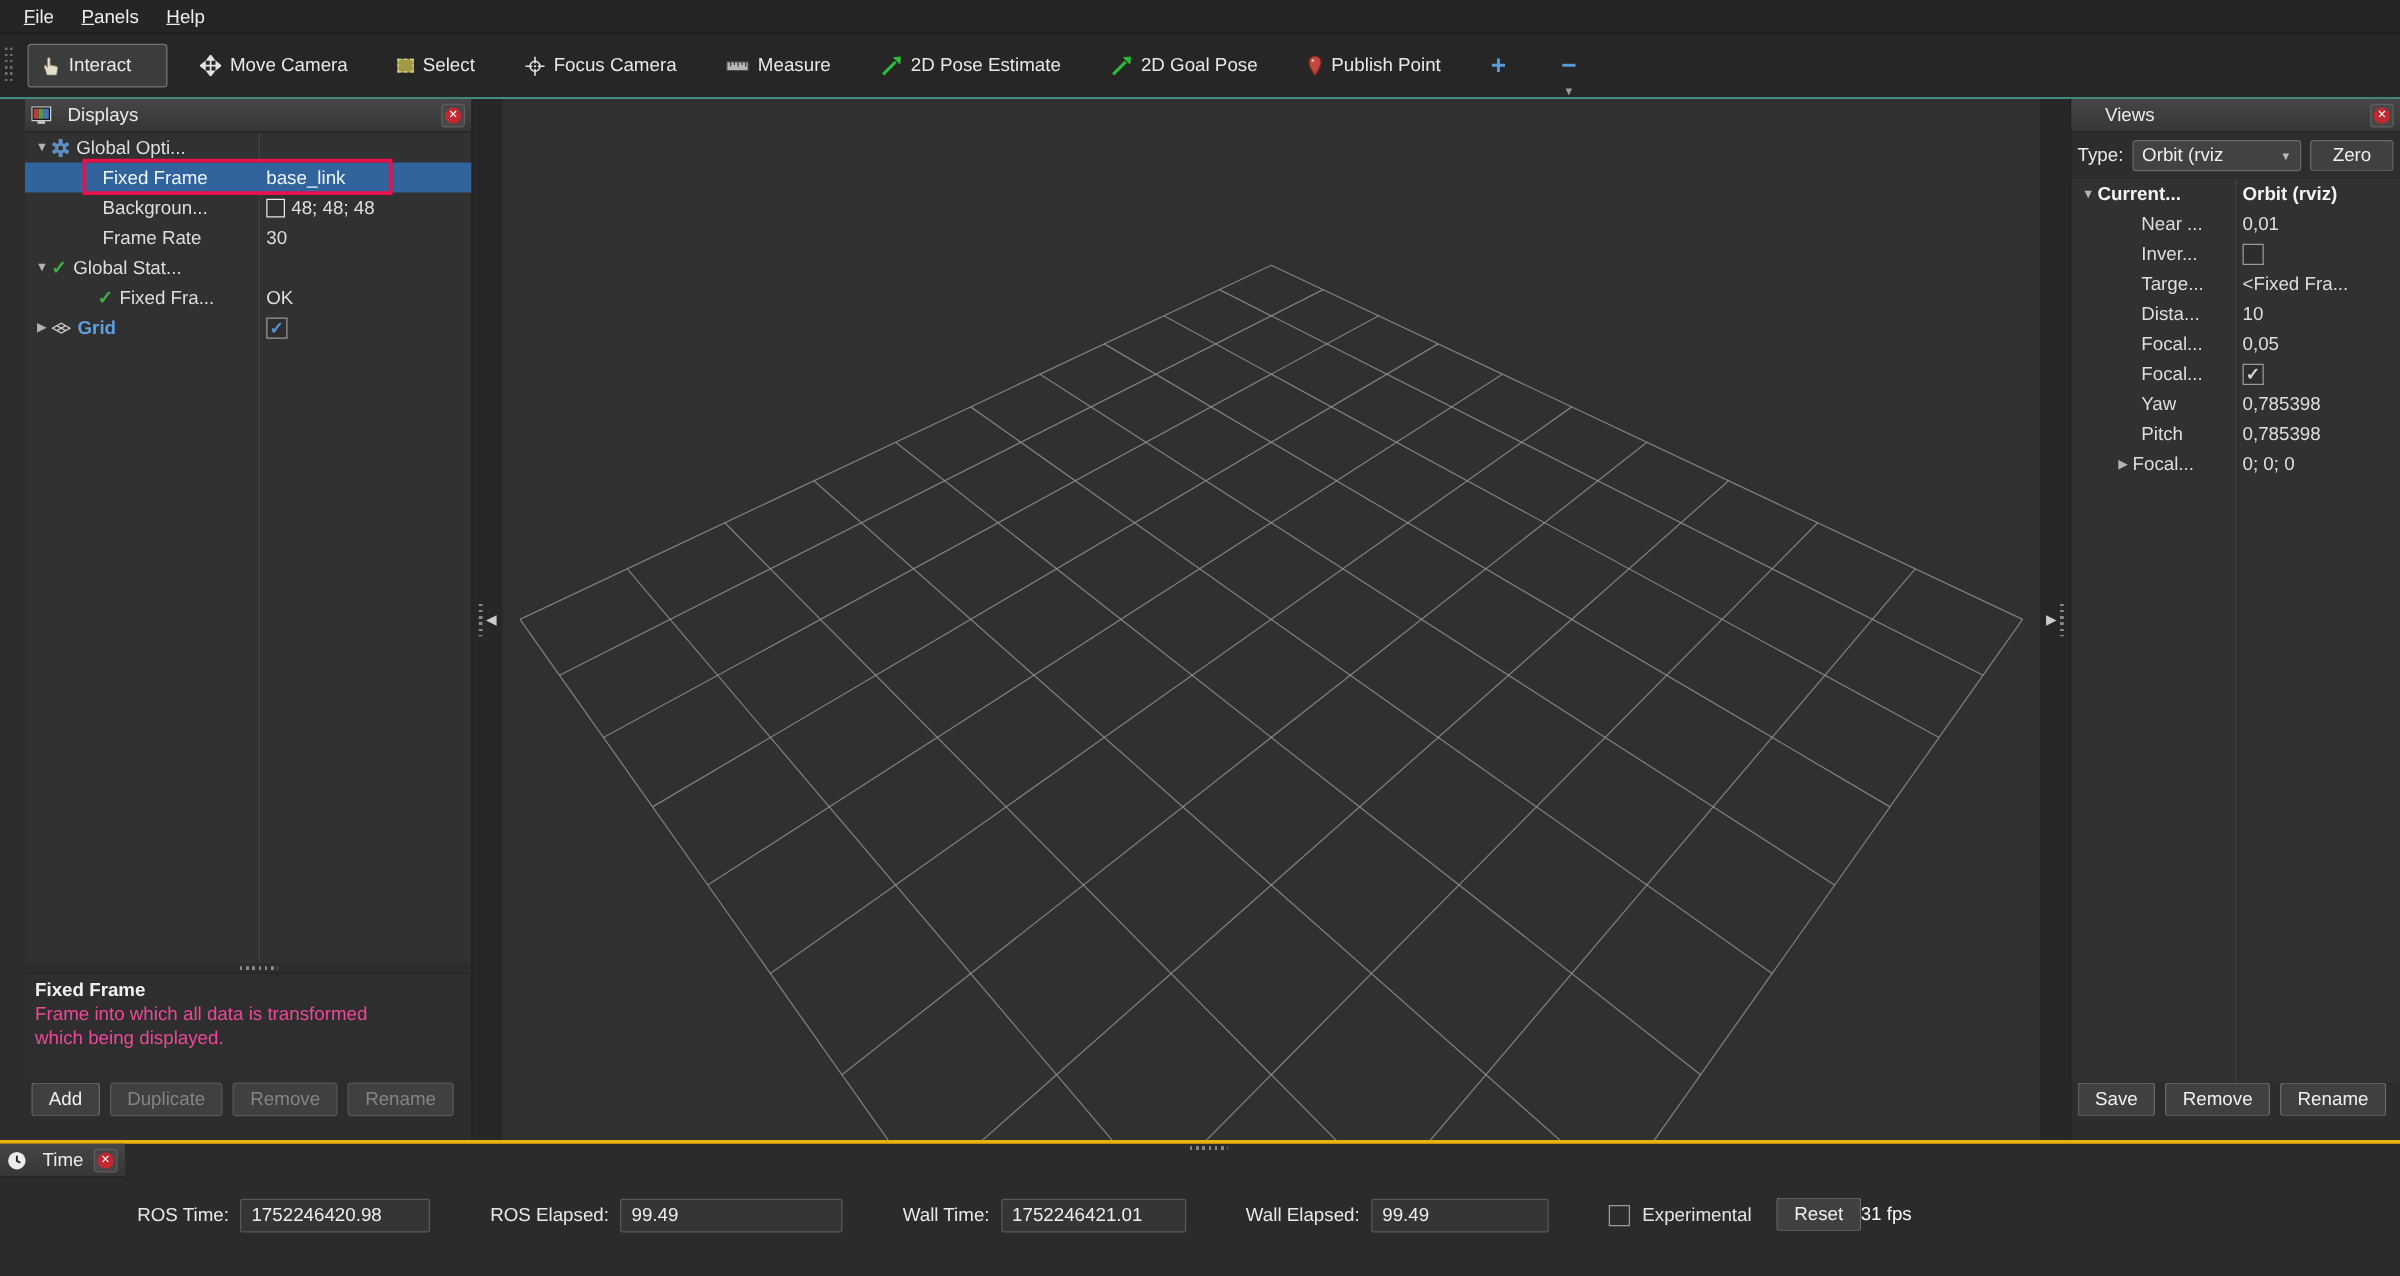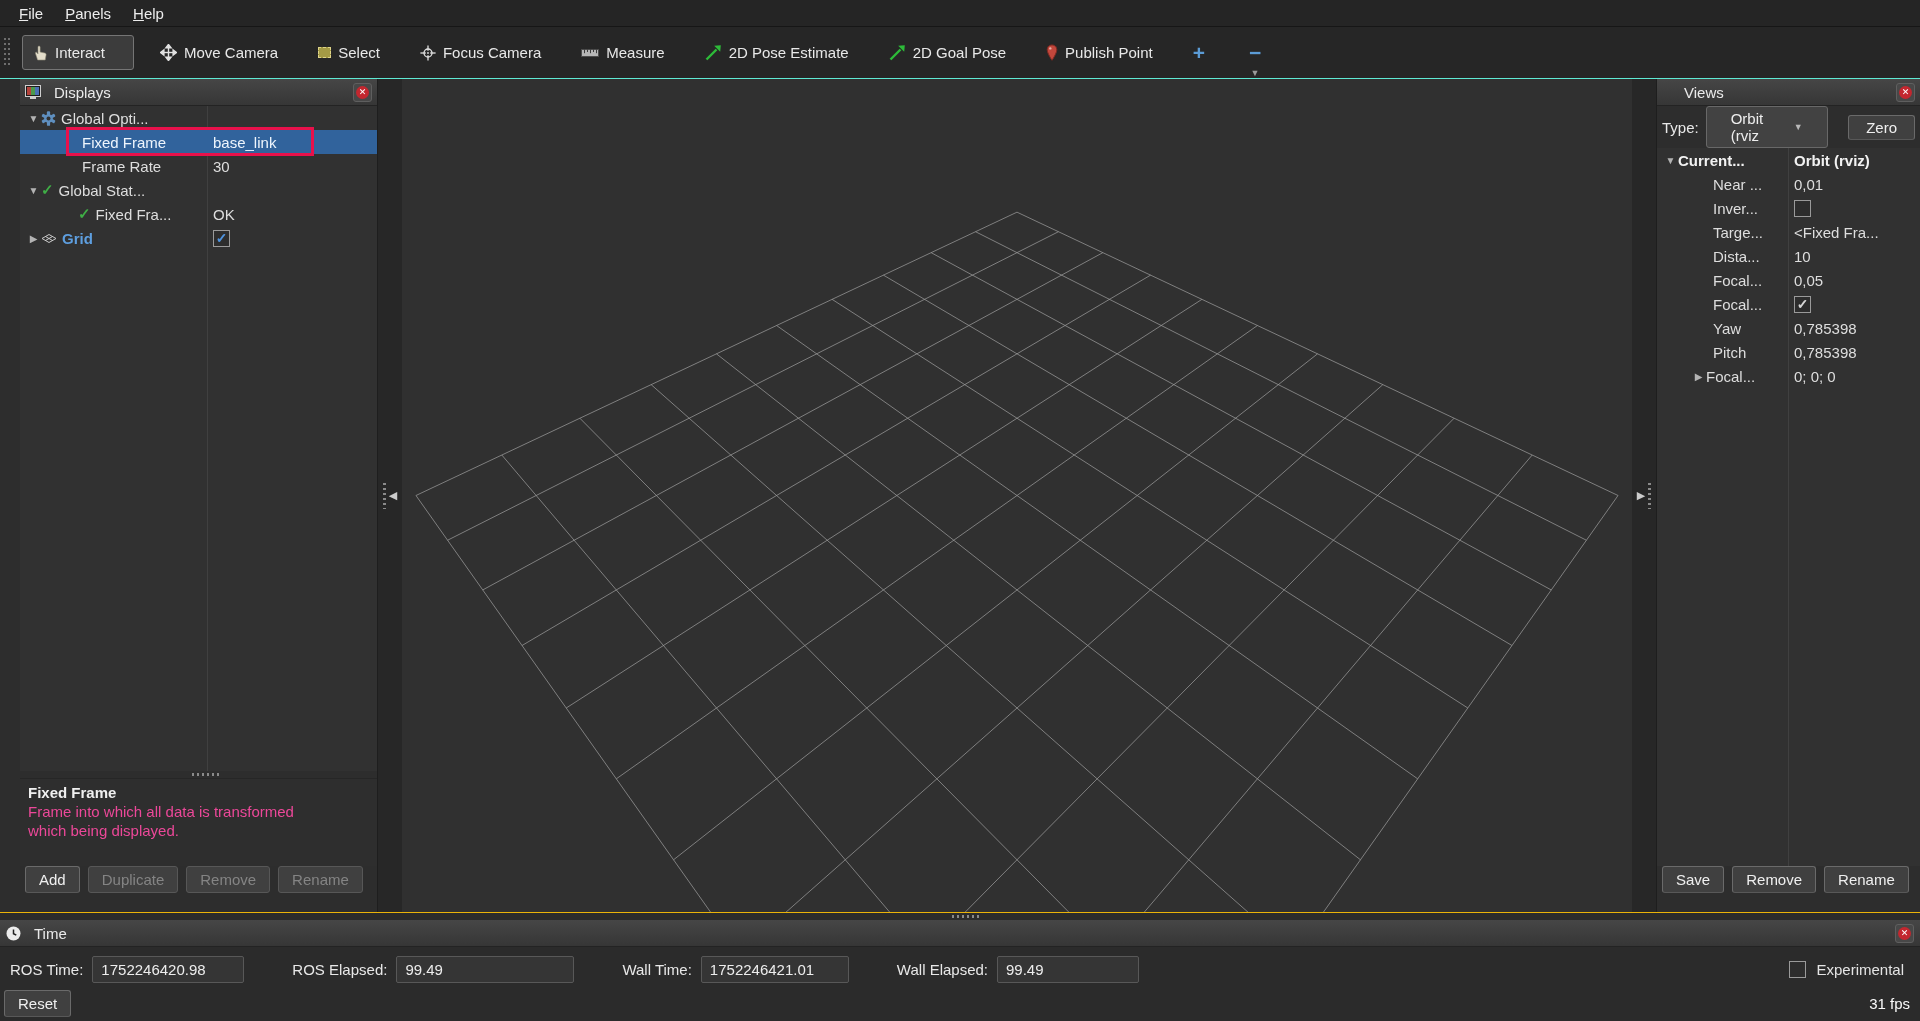--- a/index.html
+++ b/index.html
@@ -78,39 +78,39 @@
   .help-title { font-weight:bold; color:#f0f0f0; }
   .help-line { color:#ec4899; }
   .btnrow { flex:0 0 46px; display:flex; align-items:flex-start; gap:8px; padding:0 5px; background:#2d2d2d; }
   .btn { background:#404040; border:1px solid #6a6a6a; border-bottom-color:#585858;
     border-radius:3px; color:#efefef; font:inherit; padding:4px 13px; }
   .btn.disabled { color:#848484; border-color:#575757; }
 
   
   .typerow { flex:0 0 37px; display:flex; align-items:center; gap:7px; padding:0 5px; background:#2d2d2d; }
   .typerow .tlabel { color:#e8e8e8; }
-  .dropdown { width:122px; background:#424242; border:1px solid #686868; border-radius:3px;
-    padding:3px 24px; display:flex; align-items:center; justify-content:space-between; color:#eee; }
+  .dropdown { width:136px; background:#424242; border:1px solid #686868; border-radius:3px;
+    padding:3px 7px; display:flex; align-items:center; justify-content:space-between; color:#eee; }
   .dropdown .arrow { font-size:9px; color:#b9b9b9; margin-left:4px; }
   .zero-btn { margin-left:auto; padding:3px 17px; }
 
   
   .vsplit { width:24px; flex:0 0 24px; background:#272727; display:flex; align-items:center;
     justify-content:center; gap:3px; }
   .vsplit .dots { width:3px; height:26px;
     background-image:repeating-linear-gradient(#8a8a8a 0 2px, transparent 2px 5px); }
   .vsplit .arrow { color:#cccccc; font-size:11px; }
 
   
   .viewport { flex:1; min-width:0; background:#303030; position:relative; overflow:hidden; }
   .viewport svg { position:absolute; inset:0; }
 
   
-  .time-panel { flex:0 0 109px; background:#2b2b2b; border-top:1px solid #eab308;
-    display:flex; flex-direction:column; }
+  .time-panel { flex:0 0 109px; background:#2b2b2b; border-top:3px solid #eab308;
+    display:flex; flex-direction:row; }
   .tp-top { height:7px; position:relative; background:#2b2b2b; }
   .tp-top::after { content:""; position:absolute; left:952px; top:2px; width:30px; height:3px;
     background-image:repeating-linear-gradient(90deg,#8a8a8a 0 2px, transparent 2px 5px); }
   .tp-header { height:27px; background:linear-gradient(#464646,#363636); border-bottom:1px solid #232323;
     display:flex; align-items:center; gap:8px; padding:0 6px; }
   .tp-fields { display:flex; align-items:center; padding:9px 12px 0 10px; }
   .tfield { display:flex; align-items:center; gap:9px; margin-right:48px; }
   .tfield .flabel { color:#e8e8e8; }
   .tfield .fbox { background:#353535; border:1px solid #585858; border-radius:2px;
     padding:4px 8px; color:#ededed; }
@@ -261,20 +261,29 @@
             <div class="vcell" style="left: 193px;"></div>
           </div>
           <div class="trow selected">
             <div style="display: flex; align-items: center; margin-left: 62px; width: 125px; overflow: hidden; flex: 0 0 auto;">
               <span class="nlabel">Fixed Frame</span>
             </div>
             <div class="vcell" style="left: 193px;">
               <span class="vtext">base_link</span>
             </div>
             <div class="annotation-box"></div>
+          </div>
+          <div class="trow">
+            <div style="display: flex; align-items: center; margin-left: 62px; width: 125px; overflow: hidden; flex: 0 0 auto;">
+              <span class="nlabel">Backgroun...</span>
+            </div>
+            <div class="vcell" style="left: 193px;">
+              <span class="swatch" style="background: rgb(48, 48, 48);"></span>
+              <span class="vtext">48; 48; 48</span>
+            </div>
           </div>
           <div class="trow">
             <div style="display: flex; align-items: center; margin-left: 62px; width: 125px; overflow: hidden; flex: 0 0 auto;">
               <span class="nlabel">Frame Rate</span>
             </div>
             <div class="vcell" style="left: 193px;">
               <span class="vtext">30</span>
             </div>
           </div>
           <div class="trow">

